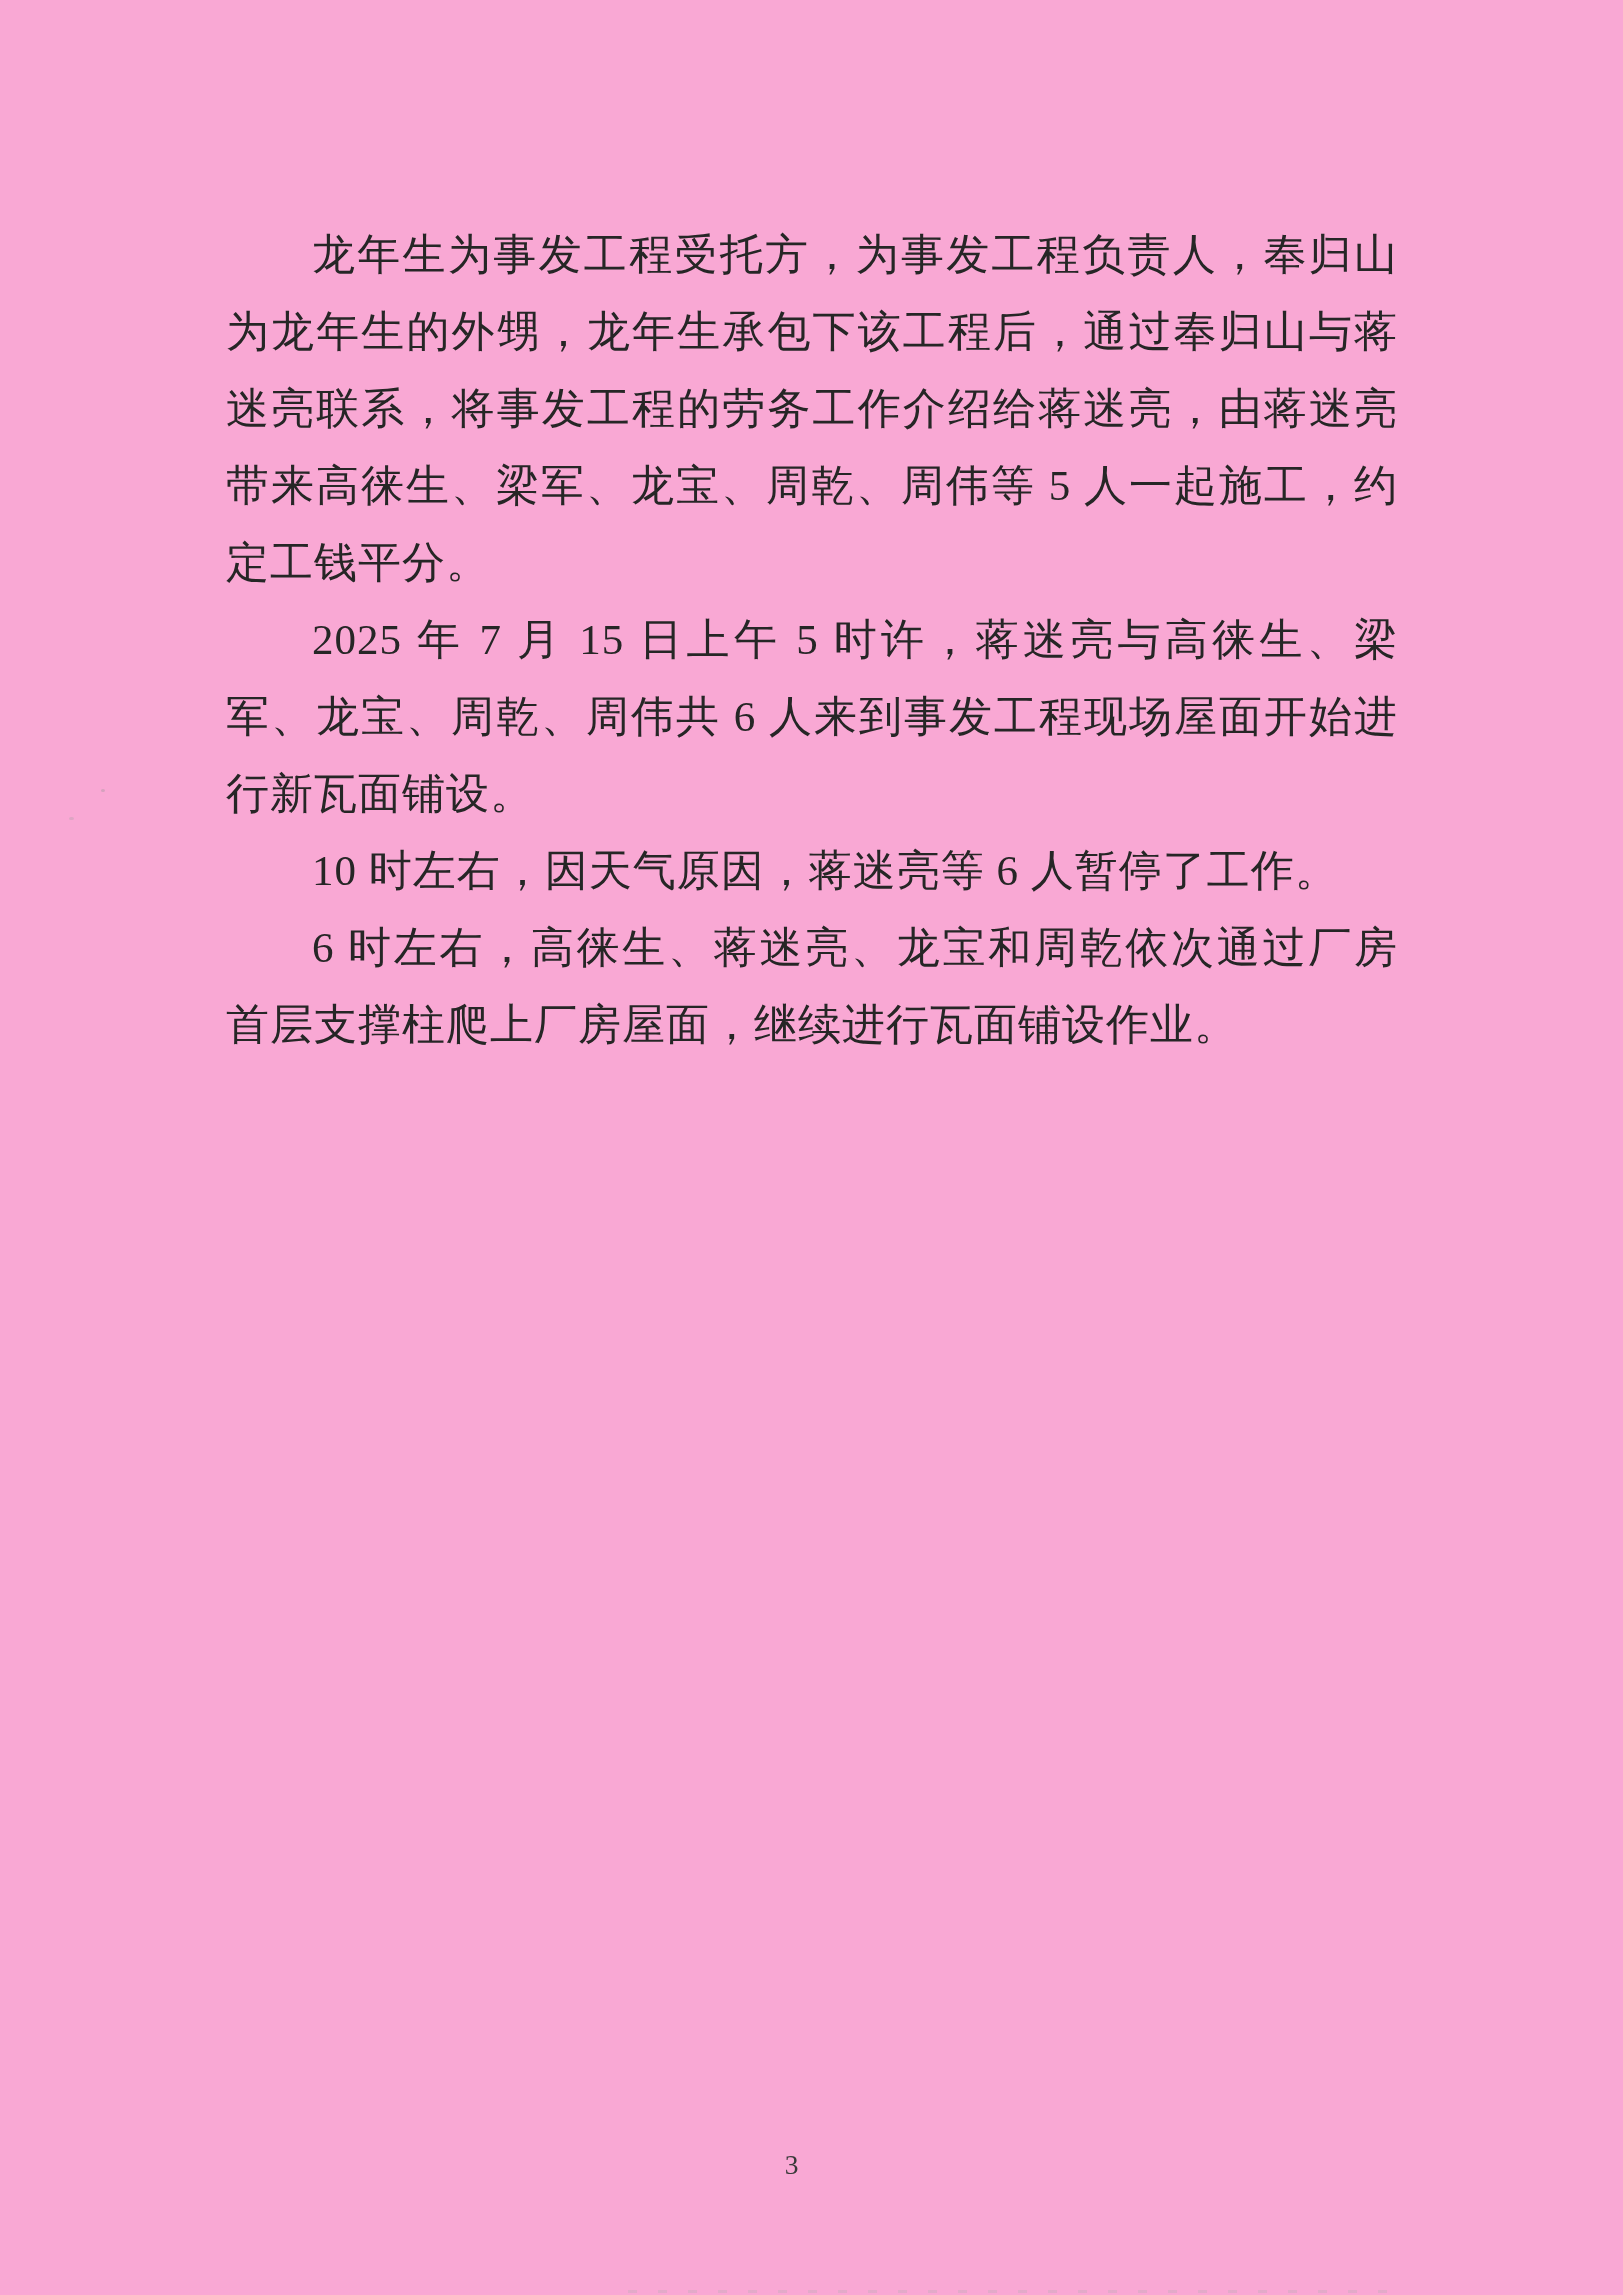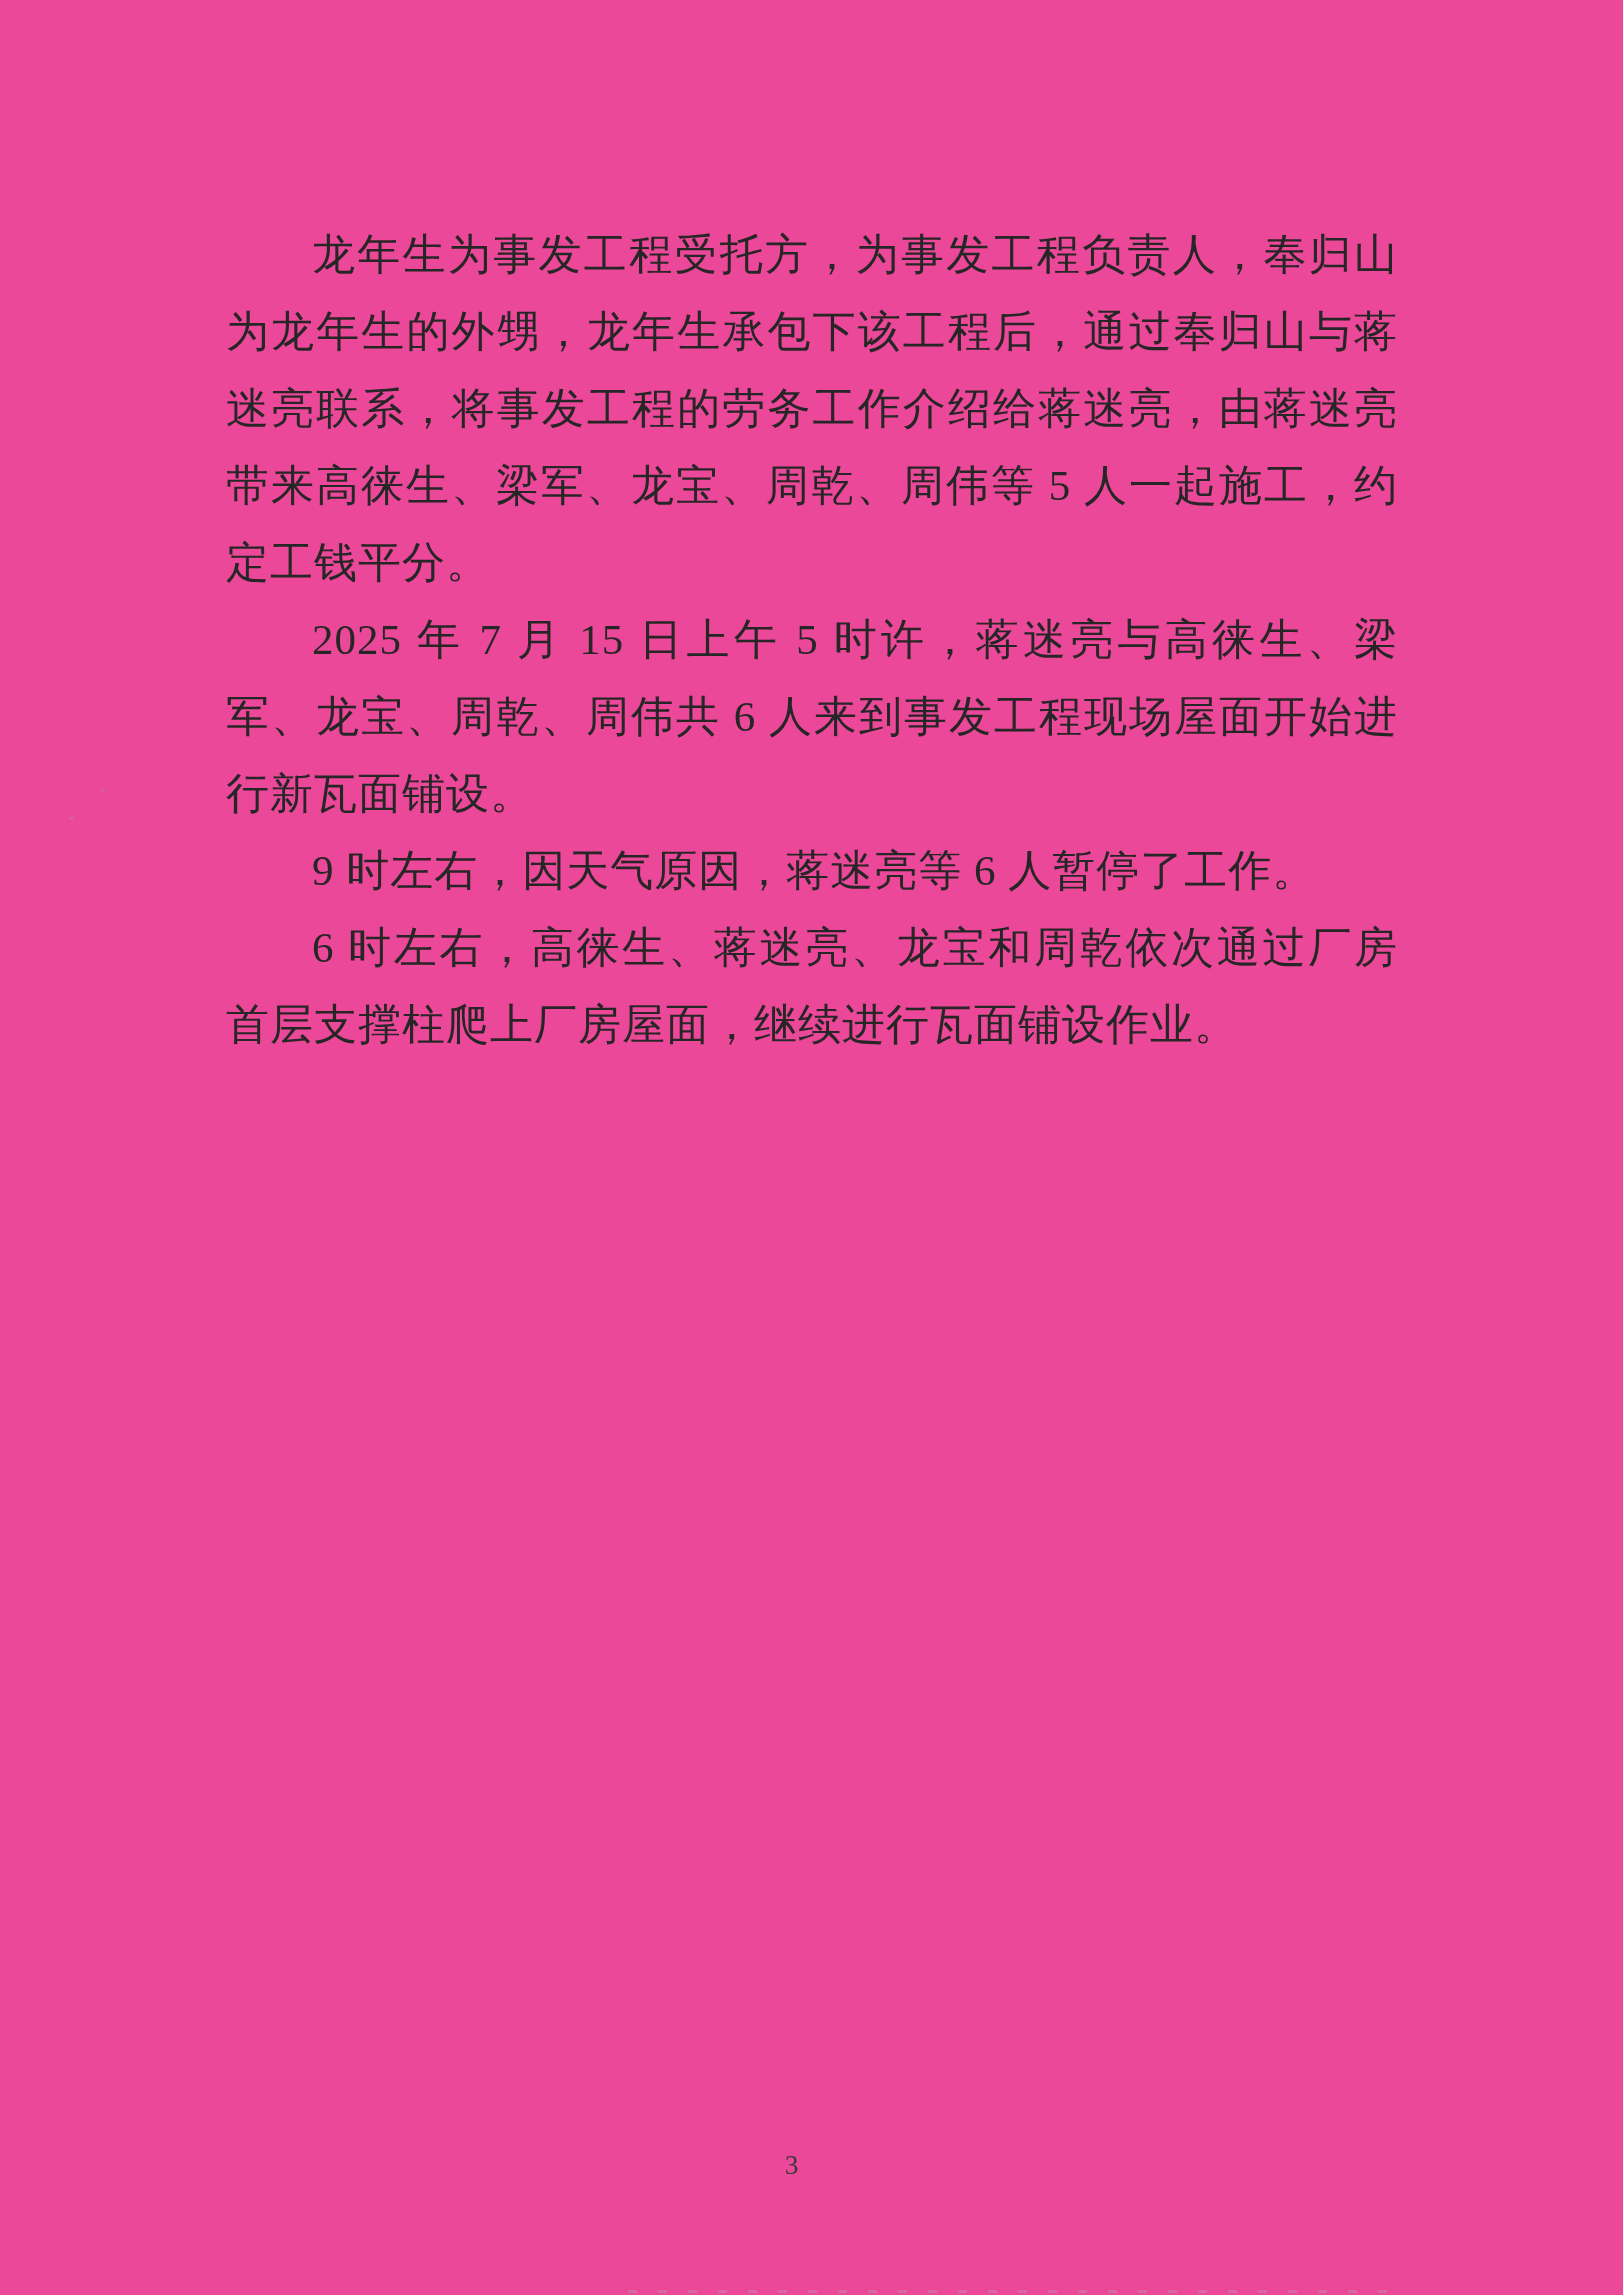--- a/index.html
+++ b/index.html
@@ -13,21 +13,21 @@
     position: relative;
     overflow: hidden;
     font-family: "Liberation Serif", "DejaVu Serif", serif;
     color: #242424;
   }
   .scan-page {
     position: absolute;
     left: 0; top: 0;
     width: 1623px;
     height: 2295px;
-    background: #ec4899;
+    background: #f9a8d4;
   }
   .doc-body {
     position: absolute;
     left: 226px;
     top: 216px;
     width: 1172px;
   }
   .para {
     margin: 0;
     padding: 0;
@@ -83,21 +83,21 @@
 </style>
 </head>
 <body>
 
 <div class="scan-page">
 
   <main class="doc-body">
 
   <p class="para body-para">龙年生为事发工程受托方，为事发工程负责人，奉归山为龙年生的外甥，龙年生承包下该工程后，通过奉归山与蒋迷亮联系，将事发工程的劳务工作介绍给蒋迷亮，由蒋迷亮带来高徕生、梁军、龙宝、周乾、周伟等 5 人一起施工，约定工钱平分。</p>
       <p class="para body-para">2025 年 7 月 15 日上午 5 时许，蒋迷亮与高徕生、梁军、龙宝、周乾、周伟共 6 人来到事发工程现场屋面开始进行新瓦面铺设。</p>
-      <p class="para body-para">9 时左右，因天气原因，蒋迷亮等 6 人暂停了工作。</p>
+      <p class="para body-para">10 时左右，因天气原因，蒋迷亮等 6 人暂停了工作。</p>
       <p class="para body-para">6 时左右，高徕生、蒋迷亮、龙宝和周乾依次通过厂房首层支撑柱爬上厂房屋面，继续进行瓦面铺设作业。</p>
     </main>
 
   <div class="page-footer">3</div>
 
   <div class="scan-speck-1"></div>
   <div class="scan-speck-2"></div>
   <div class="scan-edge-artifact"></div>
 
 </div>

